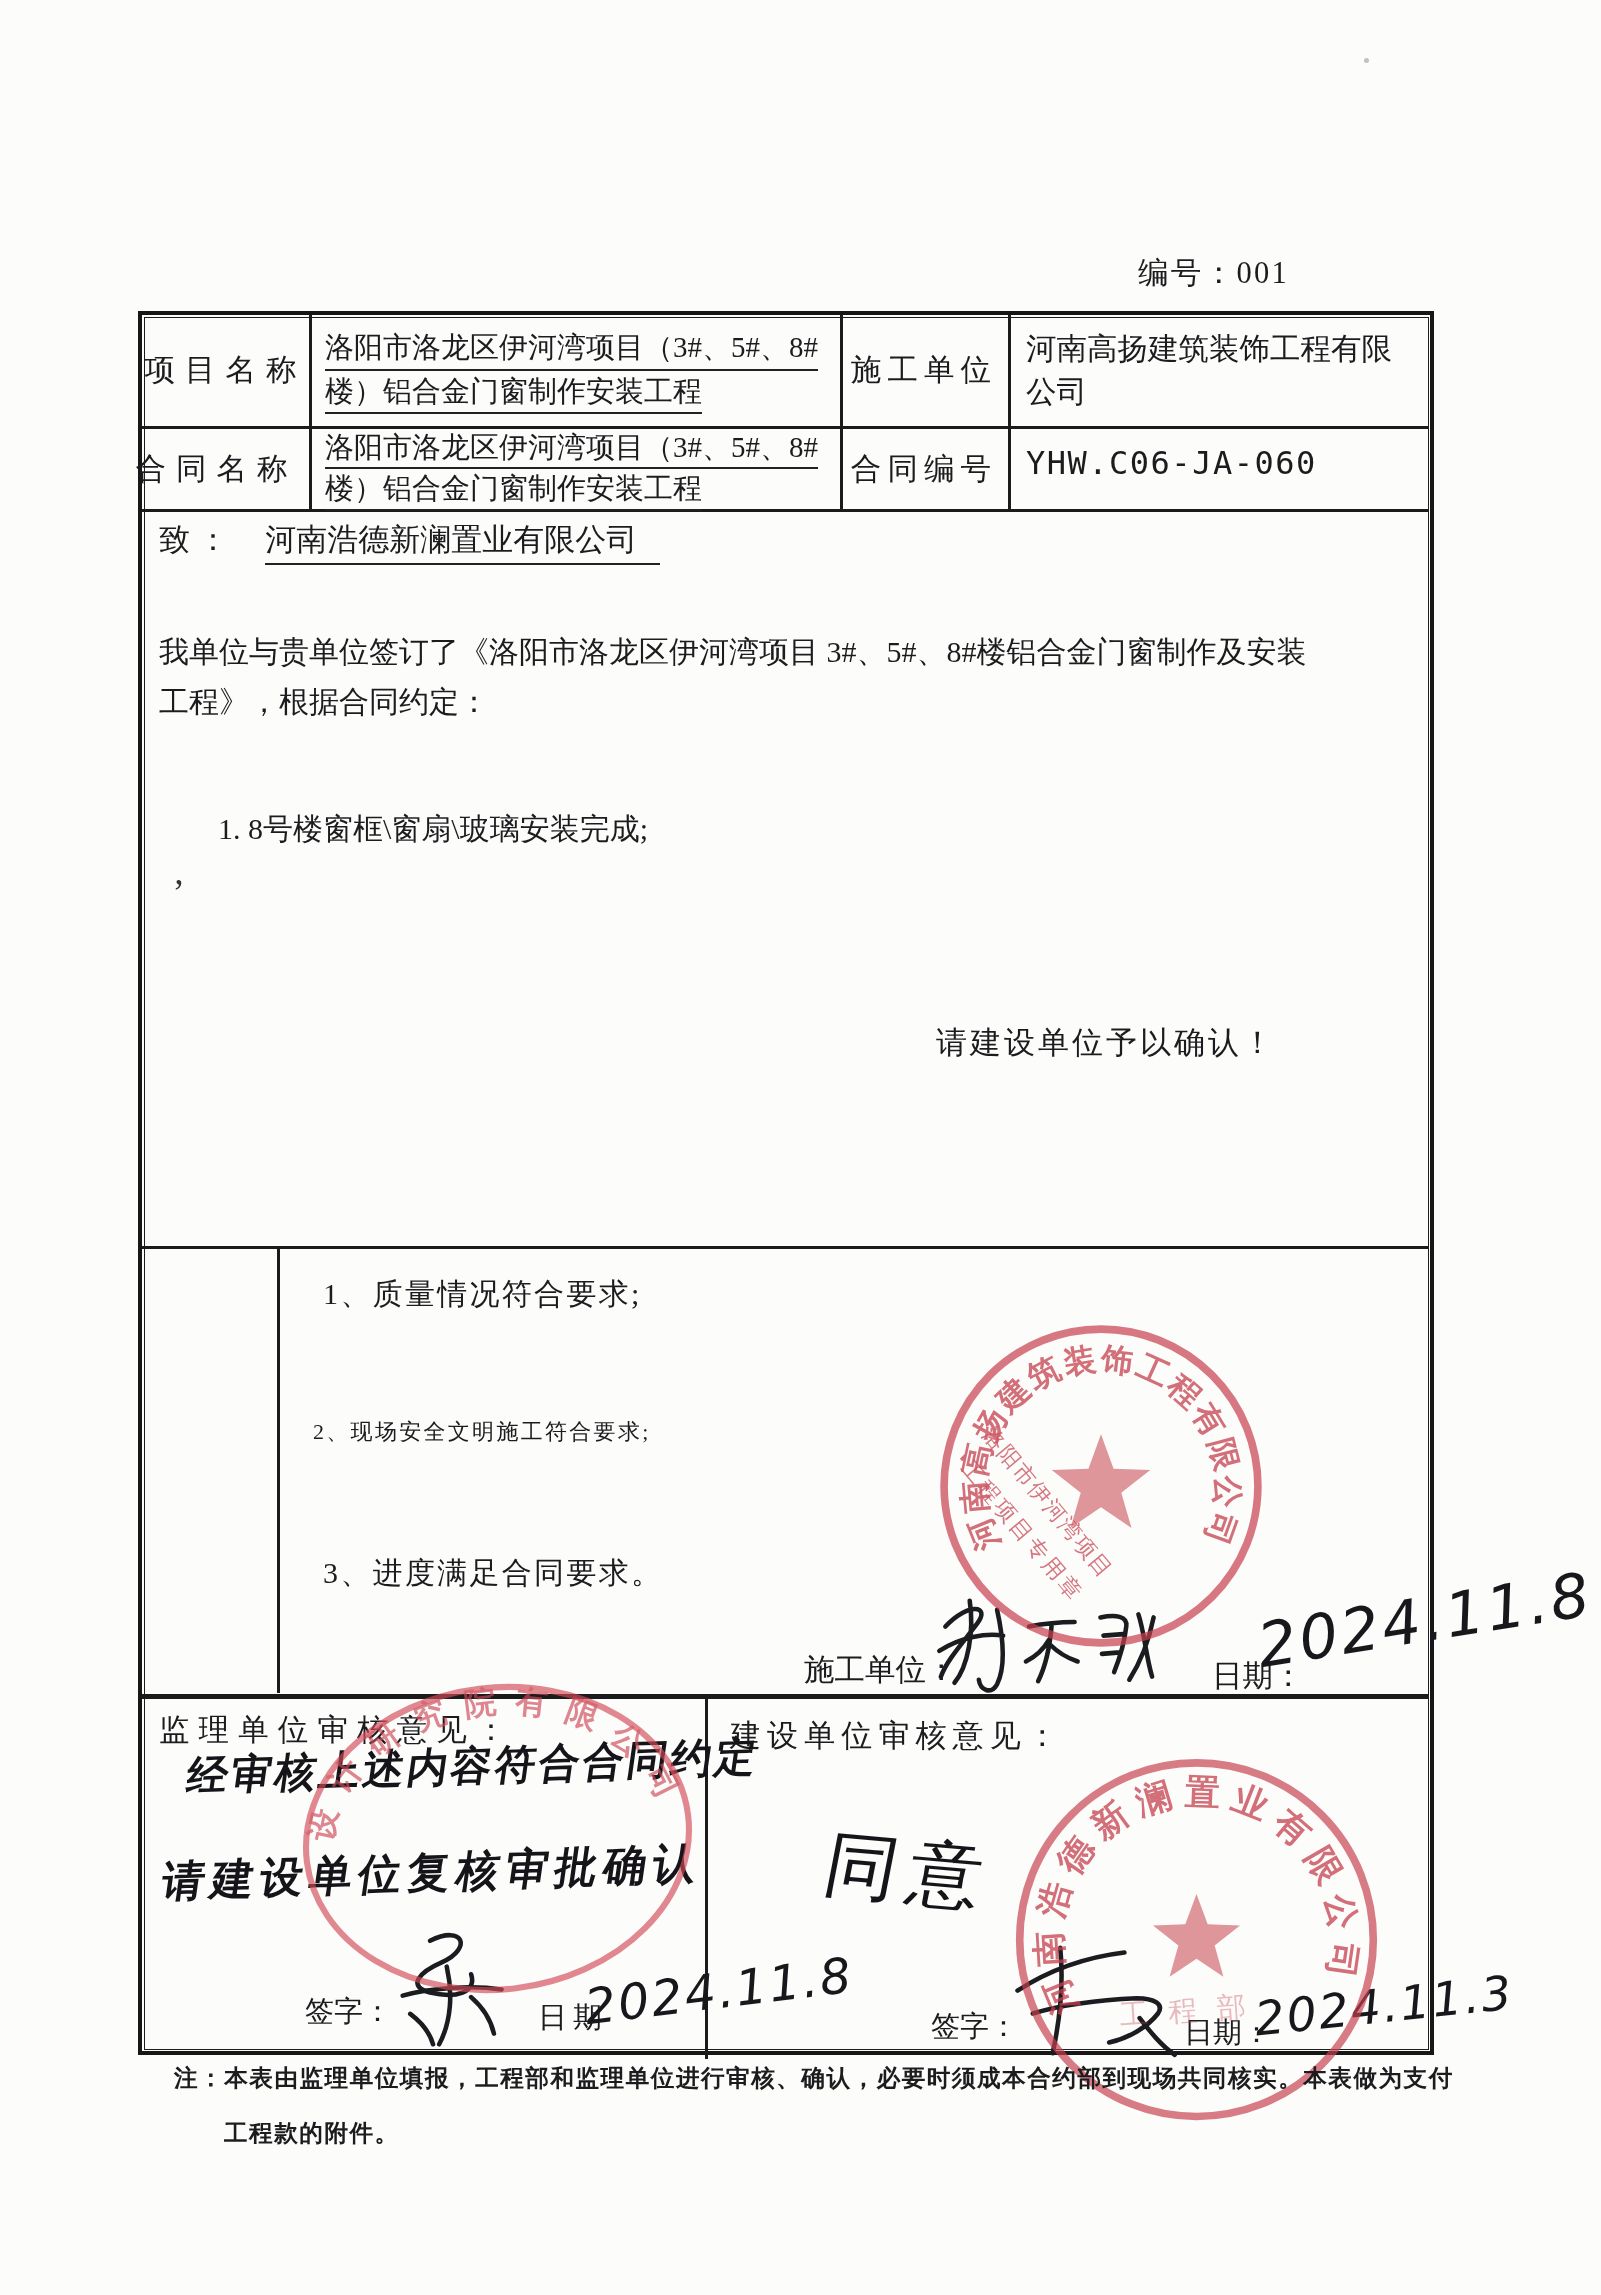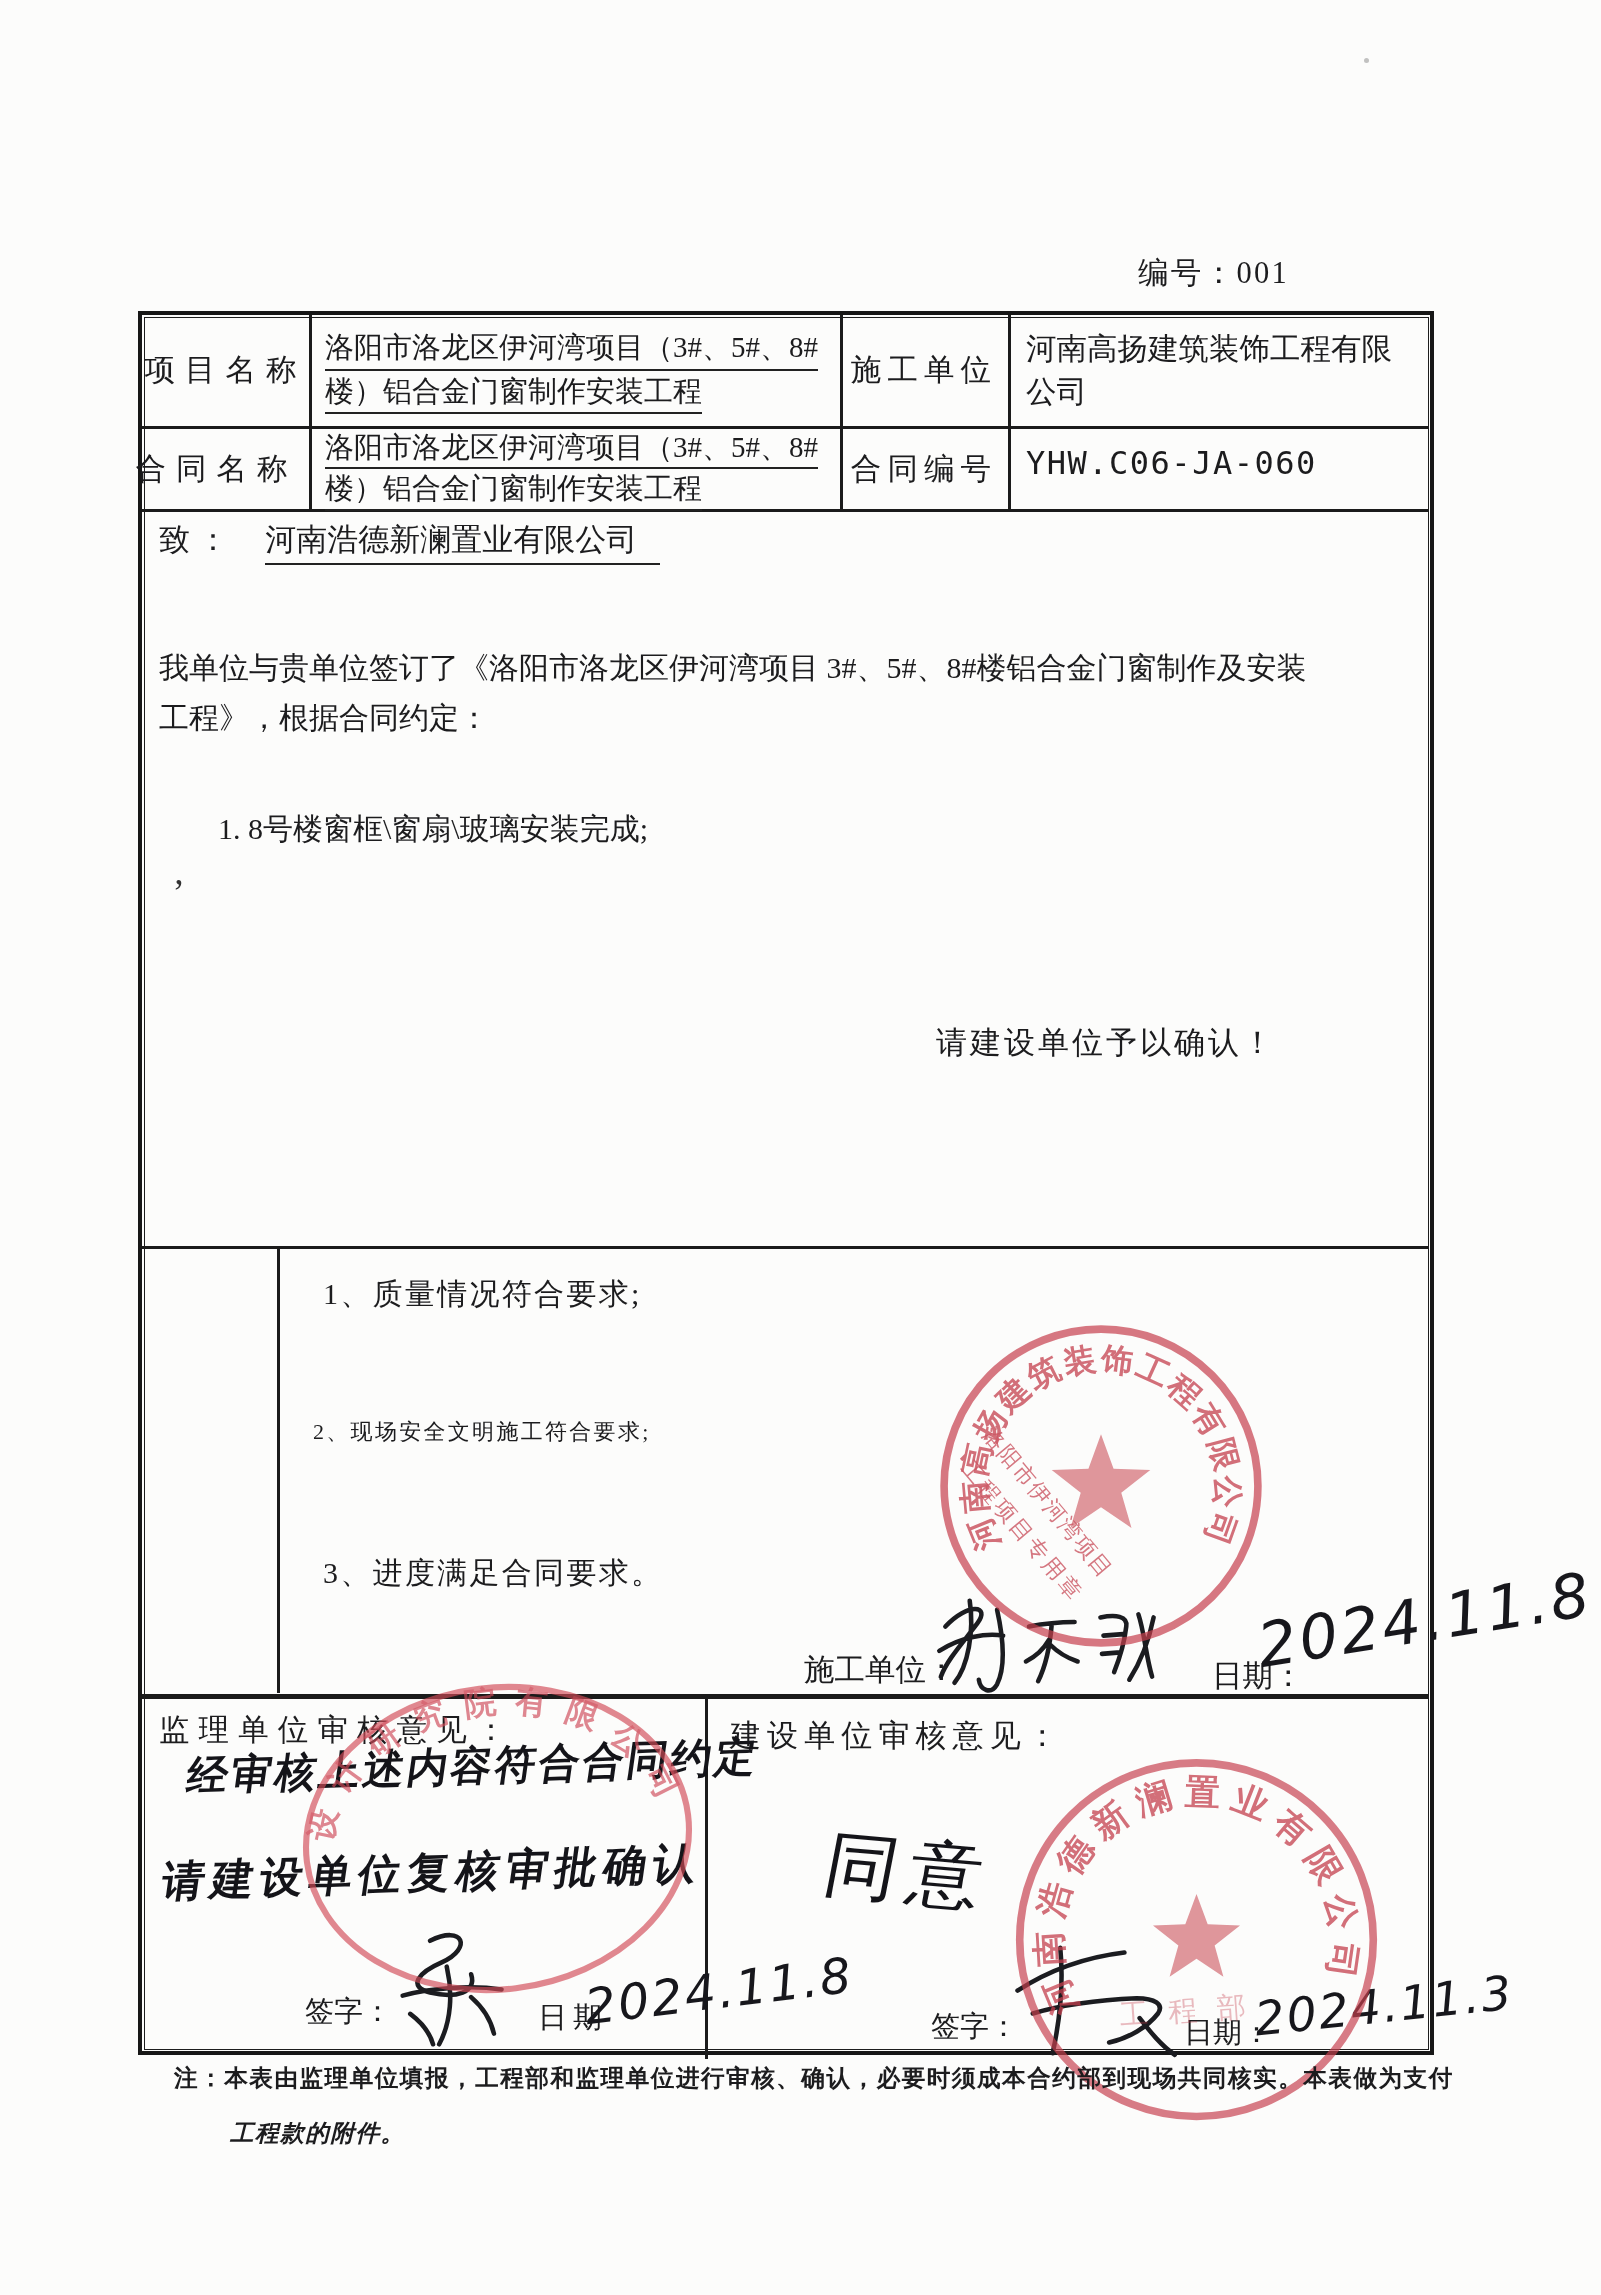--- a/index.html
+++ b/index.html
@@ -66,21 +66,21 @@
     <div class="lblcell" style="left:698px;top:111px;width:168px;height:86px;letter-spacing:6.1px;">合同编号</div>
     <div class="valcell" style="left:884px;top:111px;width:412px;height:74px;">
       <span style="font-family:'DejaVu Sans Mono',monospace;font-size:32px;letter-spacing:1.5px;">YHW.C06-JA-060</span>
     </div>
 
     <div class="abs" style="left:17px;top:204px;font-size:31px;white-space:nowrap;">
       <span style="letter-spacing:7.6px;">致：</span>
       <span class="u" style="margin-left:21.3px;padding-right:23px;">河南浩德新澜置业有限公司</span>
     </div>
 
-    <div class="abs bodytext" style="left:17px;top:328px;width:1257px;">
+    <div class="abs bodytext" style="left:17px;top:312px;width:1257px;">
       <div>我单位与贵单位签订了《洛阳市洛龙区伊河湾项目 3#、5#、8#楼铝合金门窗制作及安装</div>
       <div>工程》，根据合同约定：</div>
     </div>
 
     <div class="abs" style="left:76px;top:494px;font-size:30px;white-space:nowrap;">1. 8号楼窗框\窗扇\玻璃安装完成;</div>
 
     <div class="abs" style="left:30.5px;top:556px;font-size:37px;color:#333;">’</div>
 
     <div class="abs" style="left:794px;top:707px;font-size:31px;letter-spacing:3px;white-space:nowrap;">请建设单位予以确认！</div>
 
@@ -169,16 +169,16 @@
     <circle cx="250" cy="250" r="232" fill="none" stroke="#c7404e" stroke-width="10" opacity="0.78"></circle>
     <path id="arcClient" d="M95.8,339 A178,178 0 1 1 404.2,339" fill="none"></path>
     <text font-size="46" font-weight="600" fill="#c5404e" opacity="0.85" style="font-family:'Liberation Serif',serif;">
       <textPath href="#arcClient" startOffset="0" textLength="700" lengthAdjust="spacing">河南浩德新澜置业有限公司</textPath>
     </text>
     <polygon points="250,190 235.3,229.8 192.9,231.5 226.2,257.7 214.7,298.5 250,275 285.3,298.5 273.8,257.7 307.1,231.5 264.7,229.8" fill="#cc5560" opacity="0.7"></polygon>
     <text x="150" y="362" font-size="38" fill="#c5404e" opacity="0.4" letter-spacing="26" transform="rotate(-4 150 362)">工程部</text>
   </svg>
 
   <div class="abs footnote" style="left:174px;top:2062px;">注：本表由监理单位填报，工程部和监理单位进行审核、确认，必要时须成本合约部到现场共同核实。本表做为支付</div>
-  <div class="abs footnote" style="left:230px;top:2117px;font-style:italic;">工程款的附件。</div>
+  <div class="abs footnote" style="left:224px;top:2117px;">工程款的附件。</div>
 
 </div>
 
 
 </body></html>

